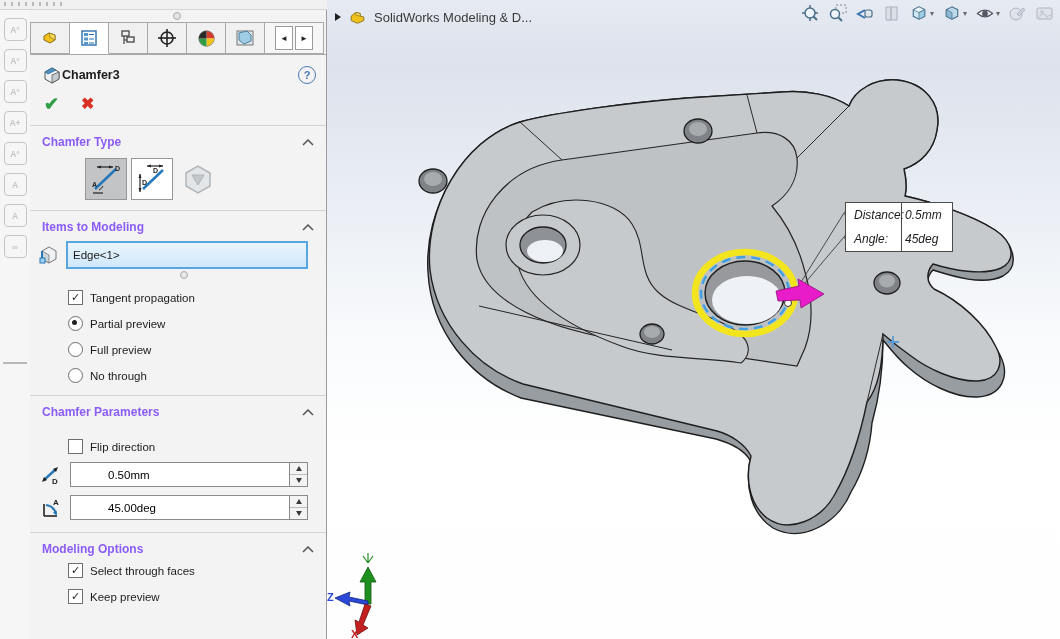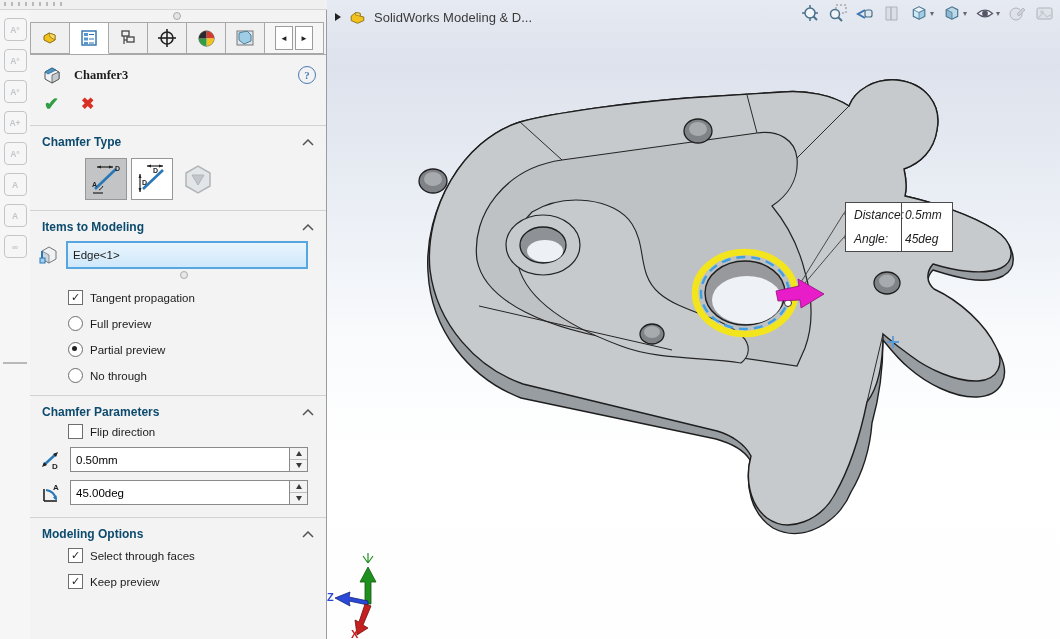--- a/index.html
+++ b/index.html
@@ -27,30 +27,30 @@
 
   .tabs{display:flex;height:32px;margin-top:12px;border-bottom:1px solid #a8a8a8;}
   .tab{width:38px;display:flex;align-items:center;justify-content:center;background:#f0f0f0;
        border:1px solid #a8a8a8;border-left:none;}
   .tab:first-child{border-left:1px solid #a8a8a8;}
   .tab.active{background:#ffffff;border-bottom:1px solid #ffffff;}
   .tab.split{width:58px;gap:2px;background:#f6f6f6;}
   .mini-btn{width:16px;height:22px;border:1px solid #9c9c9c;background:#fff;display:flex;
             align-items:center;justify-content:center;font-size:8px;color:#222;}
 
-  .pm-header{display:flex;align-items:center;gap:12px;padding:10px 10px 2px 12px;font-family:Liberation Serif, serif;}
+  .pm-header{display:flex;align-items:center;gap:0;padding:10px 10px 2px 12px;}
   .pm-title{font-weight:bold;font-size:12.5px;}
   .help{margin-left:auto;width:16px;height:16px;border:1.6px solid #4a7ab5;border-radius:50%;
         color:#4a7ab5;font-weight:bold;font-size:11px;display:flex;align-items:center;justify-content:center;}
   .commit{display:flex;gap:22px;padding:8px 0 10px 14px;}
   .ok{color:#2f9e44;font-size:18px;font-weight:bold;line-height:18px;}
   .no{color:#d83025;font-size:16px;font-weight:bold;line-height:18px;}
 
   .sep{border-top:1px solid #d2d2d2;margin:2px 0;}
-  .sec-h{display:flex;align-items:center;font-weight:bold;font-size:12px;color:#0c4a6e;
+  .sec-h{display:flex;align-items:center;font-weight:bold;font-size:12px;color:#8b5cf6;
          padding:7px 12px 5px 12px;}
   .sec-h .chev{margin-left:auto;}
 
   .type-row{display:flex;align-items:flex-end;gap:4px;margin:4px 0 10px 55px;}
   .tbtn{width:40px;height:40px;border:1px solid #979797;background:#fff;display:flex;
         align-items:center;justify-content:center;}
   .tbtn.sel{background:#c2c4c6;}
   .tbtn.flat{border:1px solid transparent;background:transparent;}
 
   .sel-row{display:flex;align-items:center;gap:6px;margin:2px 18px 0 8px;}
@@ -65,21 +65,21 @@
       line-height:12px;text-align:center;color:#222;flex:0 0 auto;}
   .rb{width:13px;height:13px;border:1px solid #6e6e6e;border-radius:50%;background:#fff;
       position:relative;flex:0 0 auto;}
   .rb.on::after{content:"";position:absolute;left:3px;top:3px;width:5px;height:5px;
       border-radius:50%;background:#222;}
   .lastrows{margin-bottom:12px;}
 
   .spinrow{display:flex;align-items:center;gap:8px;margin:8px 18px 0 10px;}
   .spin{flex:1;display:flex;height:23px;border:1px solid #8a8a8a;background:#fff;}
   .spin input{border:none;outline:none;flex:1;font-family:"Liberation Sans",sans-serif;
-      font-size:11.5px;padding:0 5px;background:transparent;}
+      font-size:11.5px;padding:0 5px;background:transparent;margin-left:32px;}
   .spbtns{width:17px;border-left:1px solid #8a8a8a;display:flex;flex-direction:column;}
   .sp{flex:1;display:flex;align-items:center;justify-content:center;background:#f3f3f3;}
   .sp.up{border-bottom:1px solid #bcbcbc;}
   .tri-up{width:0;height:0;border-left:3.5px solid transparent;border-right:3.5px solid transparent;
           border-bottom:5px solid #3a3a3a;}
   .tri-dn{width:0;height:0;border-left:3.5px solid transparent;border-right:3.5px solid transparent;
           border-top:5px solid #3a3a3a;}
 
   
   .viewport{position:absolute;left:327px;top:0;width:733px;height:639px;
@@ -258,42 +258,42 @@
       <span>Edge&lt;1&gt;</span>
     </div>
   </div>
   <div class="boxdot"></div>
 
   <div class="cbrow">
     <span class="cb">✓</span>
     <span>Tangent propagation</span>
   </div>
   <div class="rbrow">
+    <span class="rb on"></span>
+    <span>Partial preview</span>
+  </div>
+  <div class="rbrow">
     <span class="rb"></span>
     <span>Full preview</span>
-  </div>
-  <div class="rbrow">
-    <span class="rb on"></span>
-    <span>Partial preview</span>
   </div>
   <div class="rbrow lastrows">
     <span class="rb"></span>
     <span>No through</span>
   </div>
 
   <div class="sep"></div>
 
   <div class="sec-h">
     <span>Chamfer Parameters</span>
     <svg class="chev" width="12" height="7">
       <polyline points="1,6 6,1 11,6" fill="none" stroke="#555" stroke-width="1.5"></polyline>
     </svg>
   </div>
 
-  <div class="cbrow" style="margin-top:0">
+  <div class="cbrow" style="margin-top:15px">
     <span class="cb"></span>
     <span>Flip direction</span>
   </div>
 
   <div class="spinrow">
     <svg width="22" height="22" viewBox="0 0 22 22">
       <line x1="4" y1="16" x2="16" y2="5" stroke="#2878b8" stroke-width="2.4"></line>
       <polygon points="2,18 7,16 4,13" fill="#222"></polygon>
         <polygon points="18,3 13,5 16,8" fill="#222"></polygon>
       <text x="12" y="20" font-size="8" fill="#222" font-weight="bold">D</text>

